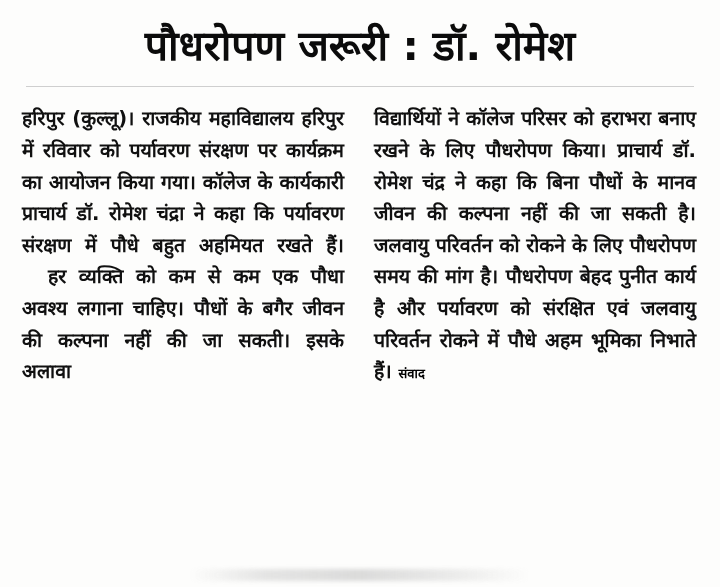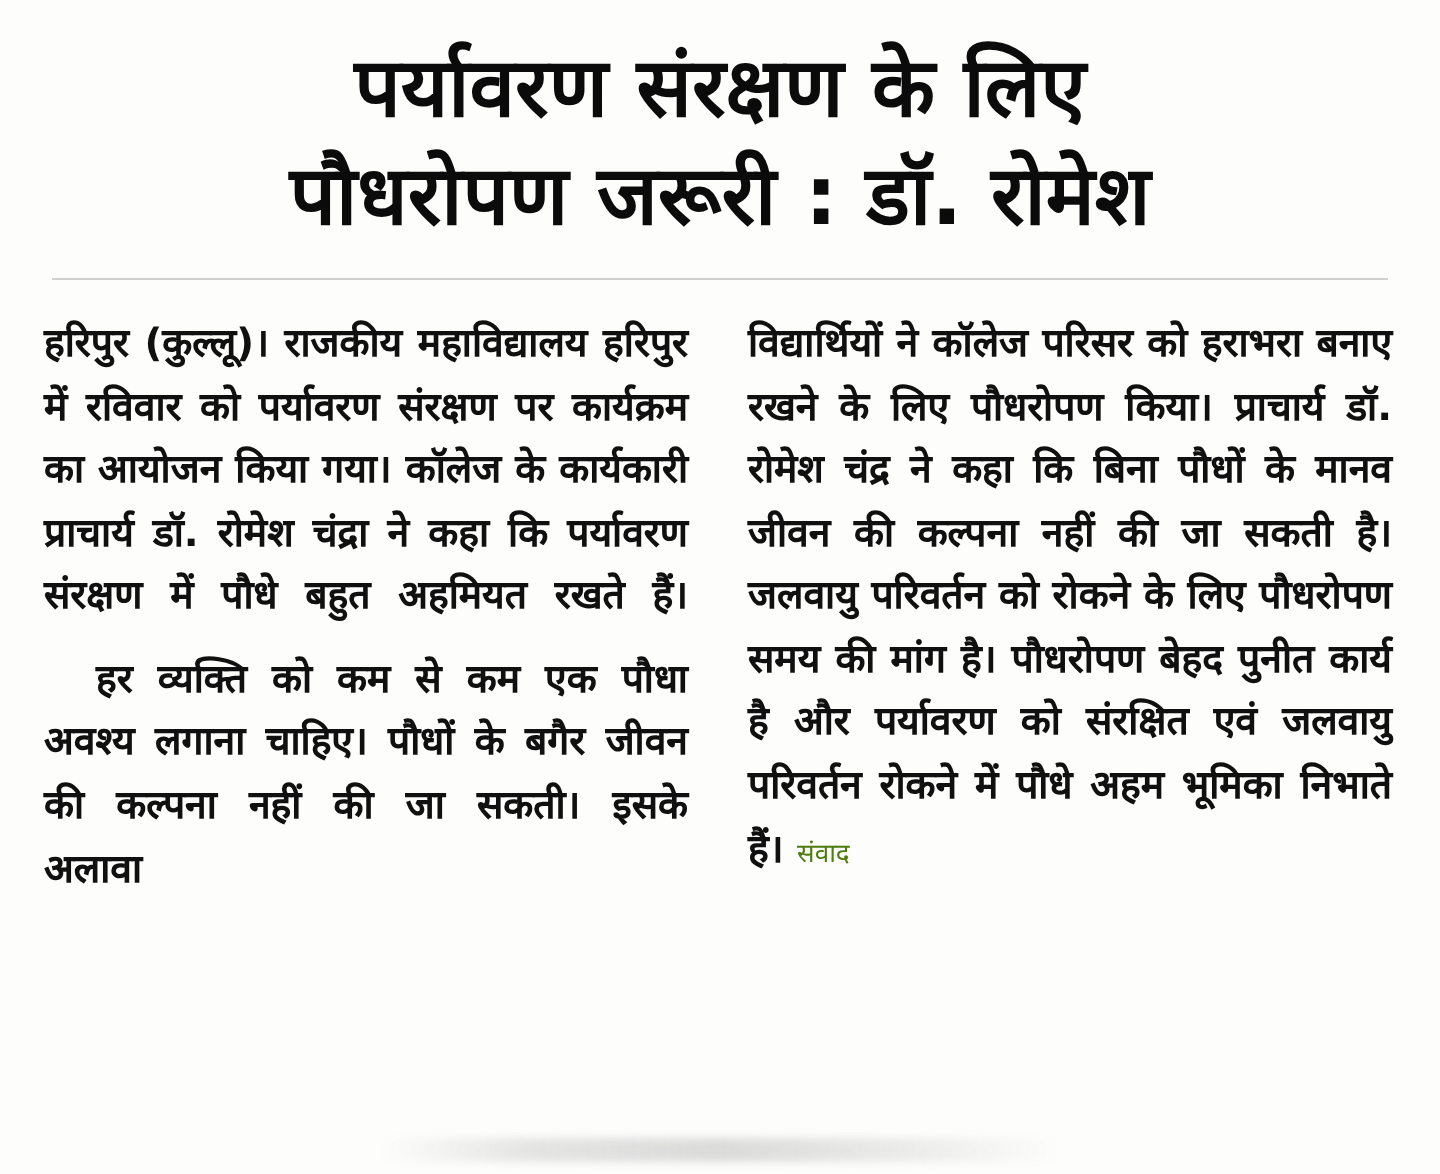--- a/index.html
+++ b/index.html
@@ -62,48 +62,47 @@
   }
   .para {
     margin: 0 0 0 0;
     text-align: justify;
     text-justify: inter-word;
     text-align-last: justify;
     font-weight: 600;
   }
   .para.p2 {
     text-indent: 26px;
-    margin-top: 10px;
+    margin-top: 0;
   }
   .para.last {
     text-align-last: left;
   }
   .agency {
     font-size: 13px;
-    font-weight: normal;
-    color: #4d7c0f;
+    font-weight: bold;
+    color: #000000;
   }
   .bottom-smudge {
     position: absolute;
     left: 190px;
     bottom: 6px;
     width: 340px;
     height: 12px;
     background: linear-gradient(90deg, rgba(200,200,200,0) 0%, rgba(185,185,185,0.45) 22%, rgba(175,175,175,0.55) 50%, rgba(190,190,190,0.35) 78%, rgba(210,210,210,0) 100%);
     filter: blur(2px);
     opacity: 0.8;
   }
 </style>
 </head>
 <body>
 
 <div class="page">
 
   <div class="headline">
-    <span class="line line1">पर्यावरण संरक्षण के लिए</span>
     <span class="line line2">पौधरोपण जरूरी : डॉ. रोमेश</span>
   </div>
 
   <div class="rule"></div>
 
   <div class="body-area">
 
     <div class="col">
       <p class="para p1">हरिपुर (कुल्लू)। राजकीय महाविद्यालय हरिपुर में रविवार को पर्यावरण संरक्षण पर कार्यक्रम का आयोजन किया गया। कॉलेज के कार्यकारी प्राचार्य डॉ. रोमेश चंद्रा ने कहा कि पर्यावरण संरक्षण में पौधे बहुत अहमियत रखते हैं।</p>
       <p class="para p2">हर व्यक्ति को कम से कम एक पौधा अवश्य लगाना चाहिए। पौधों के बगैर जीवन की कल्पना नहीं की जा सकती। इसके अलावा</p>

